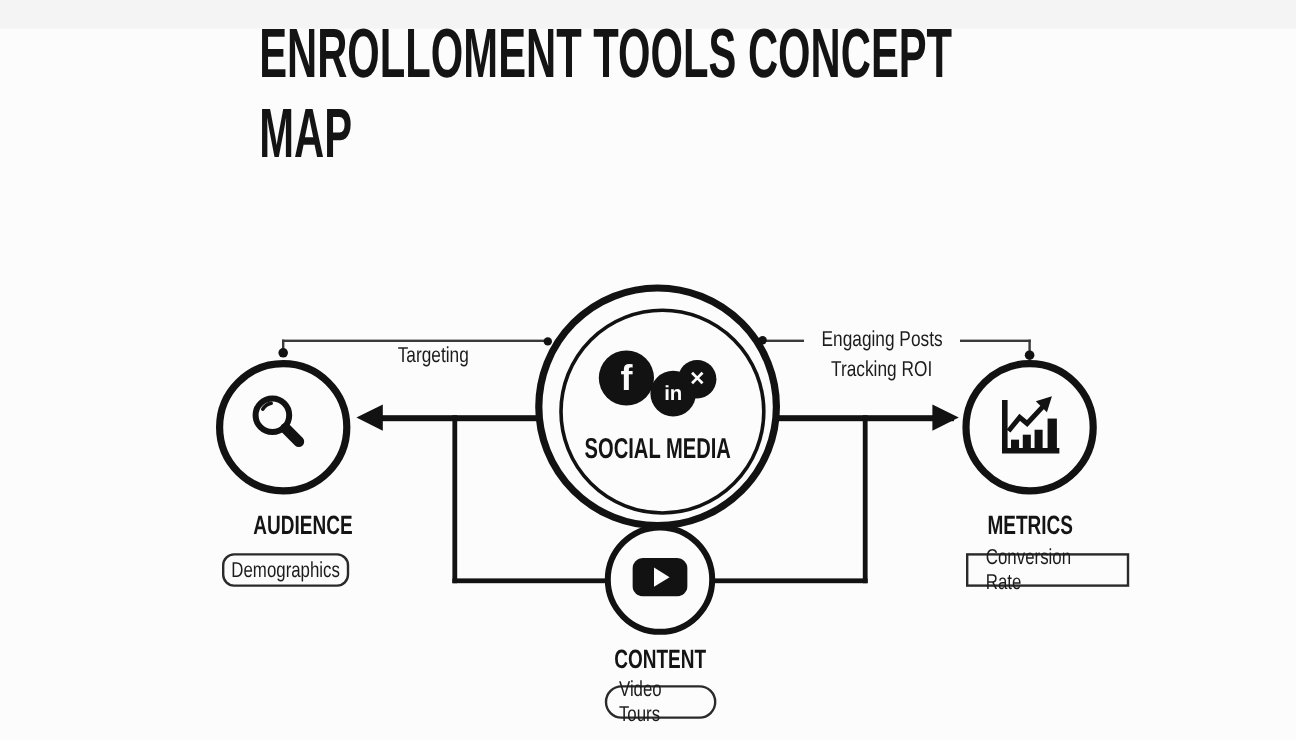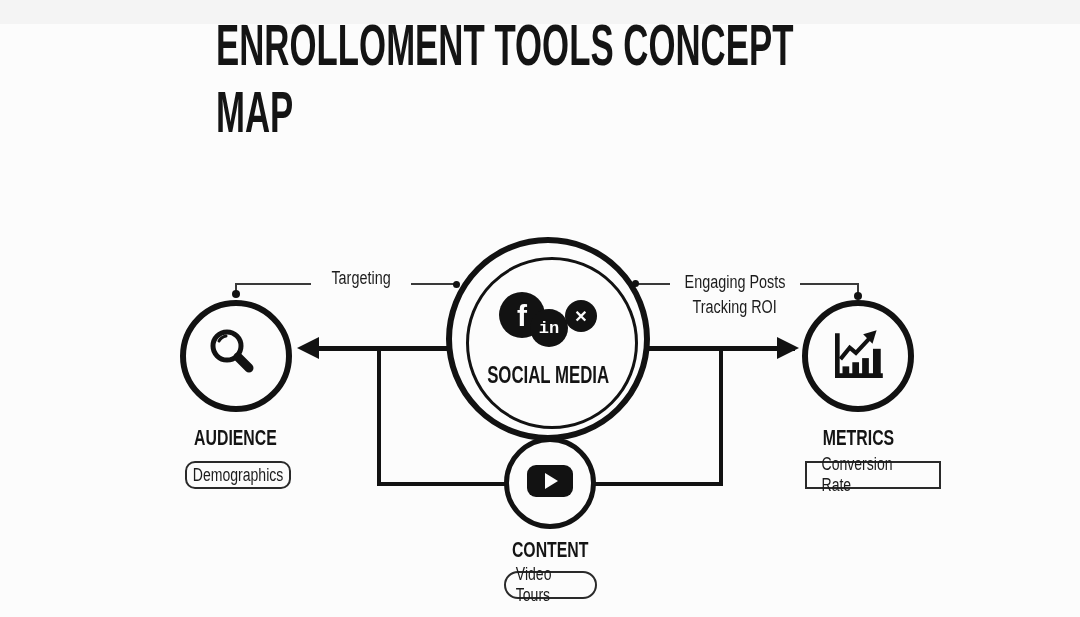--- a/index.html
+++ b/index.html
@@ -57,21 +57,21 @@
     position:absolute;display:flex;flex-direction:column;align-items:center;justify-content:center;
     background:#fcfcfc;z-index:5;
   }
   .edge-label span{font-size:18px;font-weight:400;color:#1c1c1c;transform:scaleX(0.80);line-height:25px;}
   
   .soc{
     position:absolute;border-radius:50%;background:#121212;color:#fcfcfc;
     display:flex;align-items:center;justify-content:center;z-index:5;font-weight:700;
   }
   .soc-f{left:499px;top:268px;width:46px;height:46px;font-size:30px;padding-top:2px;box-sizing:border-box;}
-  .soc-in{left:530px;top:285px;width:38px;height:38px;font-size:17px;font-family:Liberation Mono, monospace;}
+  .soc-in{left:542px;top:285px;width:38px;height:38px;font-size:17px;}
   .soc-x{left:565px;top:276px;width:32px;height:32px;font-size:16px;}
   .icon-svg{position:absolute;z-index:5;}
   .social-label{
     position:absolute;left:446px;top:337px;width:204px;display:flex;justify-content:center;z-index:5;
   }
   .social-label span{font-size:24px;font-weight:700;color:#141414;transform:scaleX(0.70);}
 </style>
 </head>
 <body>
 
@@ -110,21 +110,21 @@
   <div class="social-label">
     <span>SOCIAL MEDIA</span>
   </div>
 
   <div class="circle audience-circle"></div>
   <svg class="icon-svg" style="left:202px;top:298px;" width="64" height="64" viewBox="0 0 64 64">
     <circle cx="25" cy="24" r="14" fill="none" stroke="#121212" stroke-width="5"></circle>
     <path d="M17 19 a10 10 0 0 1 7 -5" fill="none" stroke="#121212" stroke-width="3" stroke-linecap="round"></path>
     <line x1="36" y1="35" x2="47" y2="46" stroke="#121212" stroke-width="9" stroke-linecap="round"></line>
   </svg>
-  <div class="node-label" style="left:155px;top:402px;width:160px;height:24px;">
+  <div class="node-label" style="left:172px;top:402px;width:160px;height:24px;">
     <span>AUDIENCE</span>
   </div>
   <div class="tag-box" style="left:185px;top:437px;width:106px;height:28px;border-radius:10px;">
     <span>Demographics</span>
   </div>
 
   <div class="circle metrics-circle"></div>
   <svg class="icon-svg" style="left:827px;top:300px;" width="62" height="62" viewBox="0 0 60 60">
     <path d="M10 9 L10 50 L54 50" fill="none" stroke="#121212" stroke-width="4.5"></path>
     <rect x="15" y="41" width="6.5" height="9" fill="#121212"></rect>
@@ -146,21 +146,21 @@
     <rect x="0" y="0" width="46" height="32" rx="9" fill="#121212"></rect>
     <polygon points="18,8 18,24 31,16" fill="#fcfcfc"></polygon>
   </svg>
   <div class="node-label" style="left:470px;top:514px;width:160px;height:24px;">
     <span>CONTENT</span>
   </div>
   <div class="tag-box" style="left:504px;top:547px;width:93px;height:28px;border-radius:14px;">
     <span>Video Tours</span>
   </div>
 
-  <div class="edge-label" style="left:311px;top:243px;width:100px;height:23px;">
+  <div class="edge-label" style="left:311px;top:261px;width:100px;height:23px;">
     <span>Targeting</span>
   </div>
   <div class="edge-label" style="left:670px;top:246px;width:130px;height:50px;justify-content:flex-end;">
     <span>Engaging Posts</span>
     <span>Tracking ROI</span>
   </div>
 
   <div class="dot" style="left:232px;top:266px;width:8px;height:8px;"></div>
   <div class="dot" style="left:453px;top:257px;width:7px;height:7px;"></div>
   <div class="dot" style="left:632px;top:256px;width:7px;height:7px;"></div>

